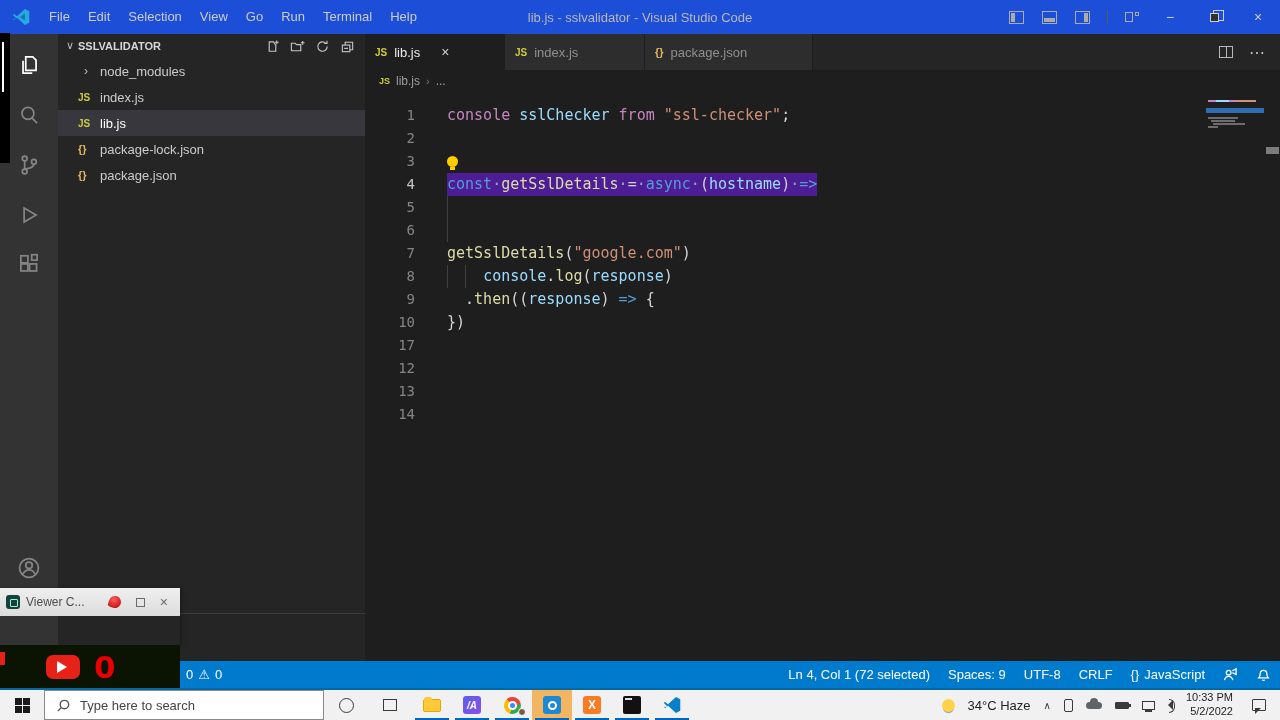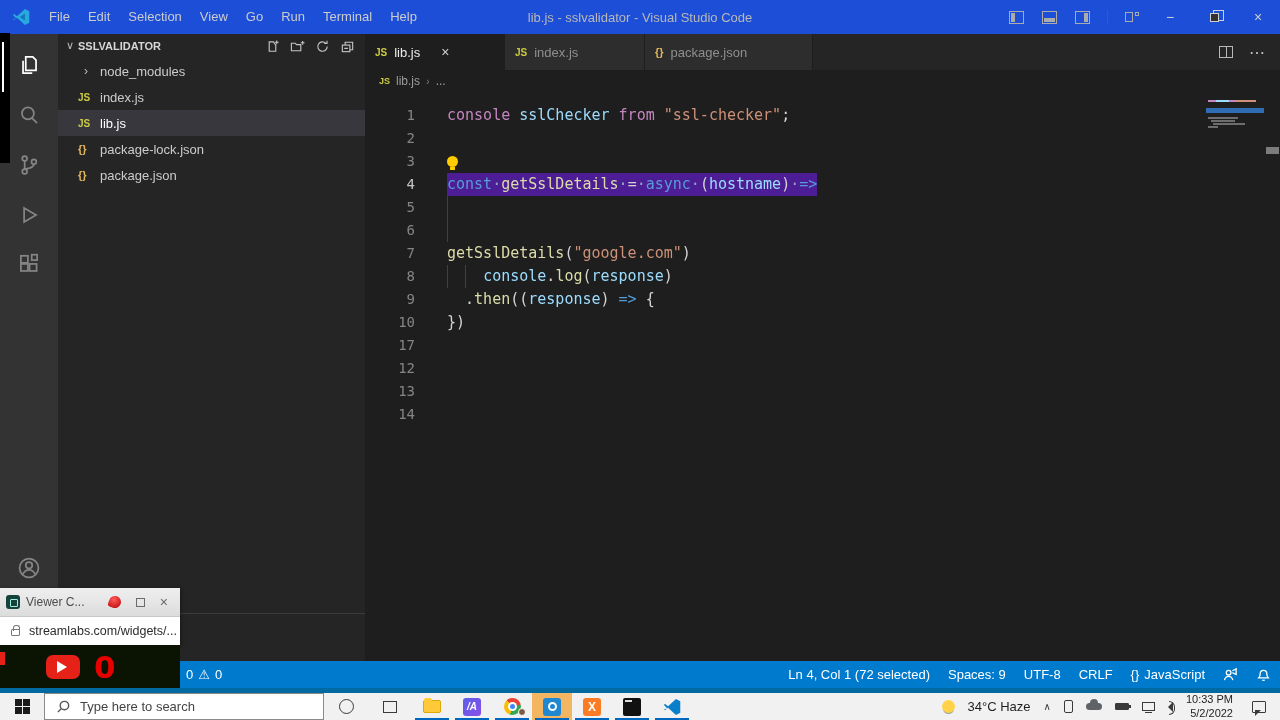--- a/index.html
+++ b/index.html
@@ -86,21 +86,21 @@
   .vthumb{position:absolute;right:1px;top:55px;width:13px;height:7px;background:#7c7c7c}
   
   .statusbar{position:absolute;left:0;bottom:32px;width:1280px;height:27px;background:#007acc;color:#fff;
     font-size:13px;display:flex;align-items:center;z-index:2}
   .st-problems{margin-left:186px;display:flex;gap:5px;align-items:center}
   .st-right{margin-left:auto;display:flex;align-items:center;height:100%}
   .st-item{padding:0 9px;display:flex;align-items:center;gap:5px;height:100%}
   .bell-ico,.feedback-ico{width:15px;height:15px;stroke:#fff;fill:none;stroke-width:1.4}
   
   .taskbar{position:absolute;left:0;bottom:0;width:1280px;height:32px;background:#f1f1f1;
-    border-top:5px solid #0369a1;display:flex;align-items:stretch;z-index:6;font-size:13px;color:#333}
+    border-top:2px solid #0369a1;display:flex;align-items:stretch;z-index:6;font-size:13px;color:#333}
   .tk-cell{width:44px;display:flex;align-items:center;justify-content:center;position:relative}
   .win-logo{display:grid;grid-template-columns:7px 7px;grid-template-rows:7px 7px;gap:1px}
   .win-logo i{background:#1b1b1b}
   .searchbox{width:280px;background:#fff;border:1px solid #8a8a8a;display:flex;align-items:center;gap:9px;
     padding-left:11px;color:#444}
   .searchbox svg{width:15px;height:15px;stroke:#555;fill:none;stroke-width:1.5;transform:scaleX(-1)}
   .app{width:40px;display:flex;align-items:center;justify-content:center;position:relative}
   .app::after{content:"";position:absolute;left:3px;right:3px;bottom:0;height:2px;background:#0067c0}
   .app.active-app{background:#f2b561}
   .ic16{width:18px;height:18px;border-radius:3px;display:flex;align-items:center;justify-content:center;
@@ -469,23 +469,19 @@
 <div class="artifact"></div>
 
 <div class="viewer-win">
   <div class="vw-title">
     <span class="vw-fav"></span>
     <span class="vw-name">Viewer C...</span>
     <span class="vw-red"></span>
     <span class="vw-max"></span>
     <span class="vw-close">×</span>
   </div>
-  <div class="vw-url">
-    <span class="lock-ico"></span>
-    <span>streamlabs.com/widgets/...</span>
-  </div>
 </div>
 
 <div class="stream-overlay">
   <span class="red-sliver"></span>
   <span class="yt-badge"></span>
   <span class="yt-count">0</span>
 </div>
 
 </body></html>

